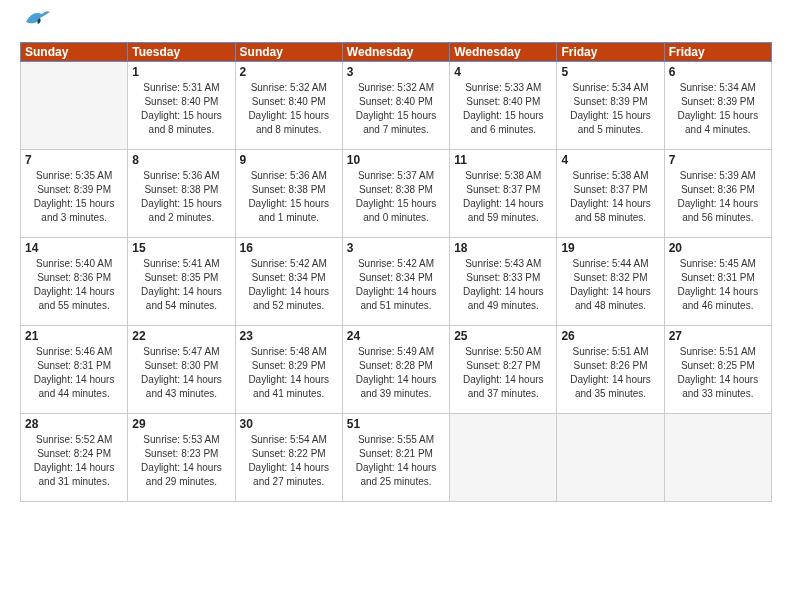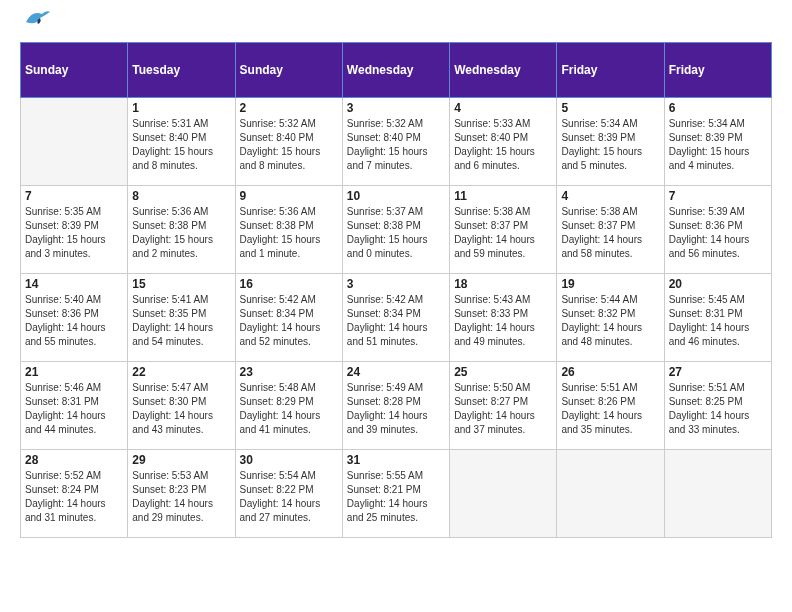--- a/index.html
+++ b/index.html
@@ -48,23 +48,23 @@
       font-size: 16px;
       color: #333;
       margin-top: 2px;
     }
     .calendar {
       width: 100%;
       border-collapse: collapse;
       font-size: 10.5px;
     }
     .calendar th {
-      background-color: #4c1d95;
+      background-color: #c2410c;
       color: #fff;
-      padding: 20px 4px;
+      padding: 2px 4px;
       text-align: left;
       font-size: 12px;
       font-weight: bold;
       border: 1px solid #5a8ad4;
     }
     .calendar td {
       border: 1px solid #ccc;
       vertical-align: top;
       padding: 3px 4px;
       width: calc(100% / 7);
@@ -78,20 +78,21 @@
       font-weight: bold;
       font-size: 12px;
       color: #222;
       display: block;
       margin-bottom: 2px;
     }
     .day-info {
       color: #333;
       font-size: 10px;
       line-height: 1.4;
+      text-align: center;
     }
   </style>
 </head>
 <body>
 
 <div class="page">
   <div class="header">
     <div class="logo">
       <div style="display:flex; align-items:center;">
         <span class="logo-text">
@@ -306,21 +307,21 @@
             Sunrise: 5:53 AM<br>Sunset: 8:23 PM<br>Daylight: 14 hours and 29 minutes.
           </div>
         </td>
           <td>
           <span class="day-number">30</span>
           <div class="day-info">
             Sunrise: 5:54 AM<br>Sunset: 8:22 PM<br>Daylight: 14 hours and 27 minutes.
           </div>
         </td>
           <td>
-          <span class="day-number">31</span>
+          <span class="day-number">51</span>
           <div class="day-info">
             Sunrise: 5:55 AM<br>Sunset: 8:21 PM<br>Daylight: 14 hours and 25 minutes.
           </div>
         </td>
           <td class="empty"></td>
           <td class="empty"></td>
           <td class="empty"></td>
         </tr>
       </tbody>
   </table>

